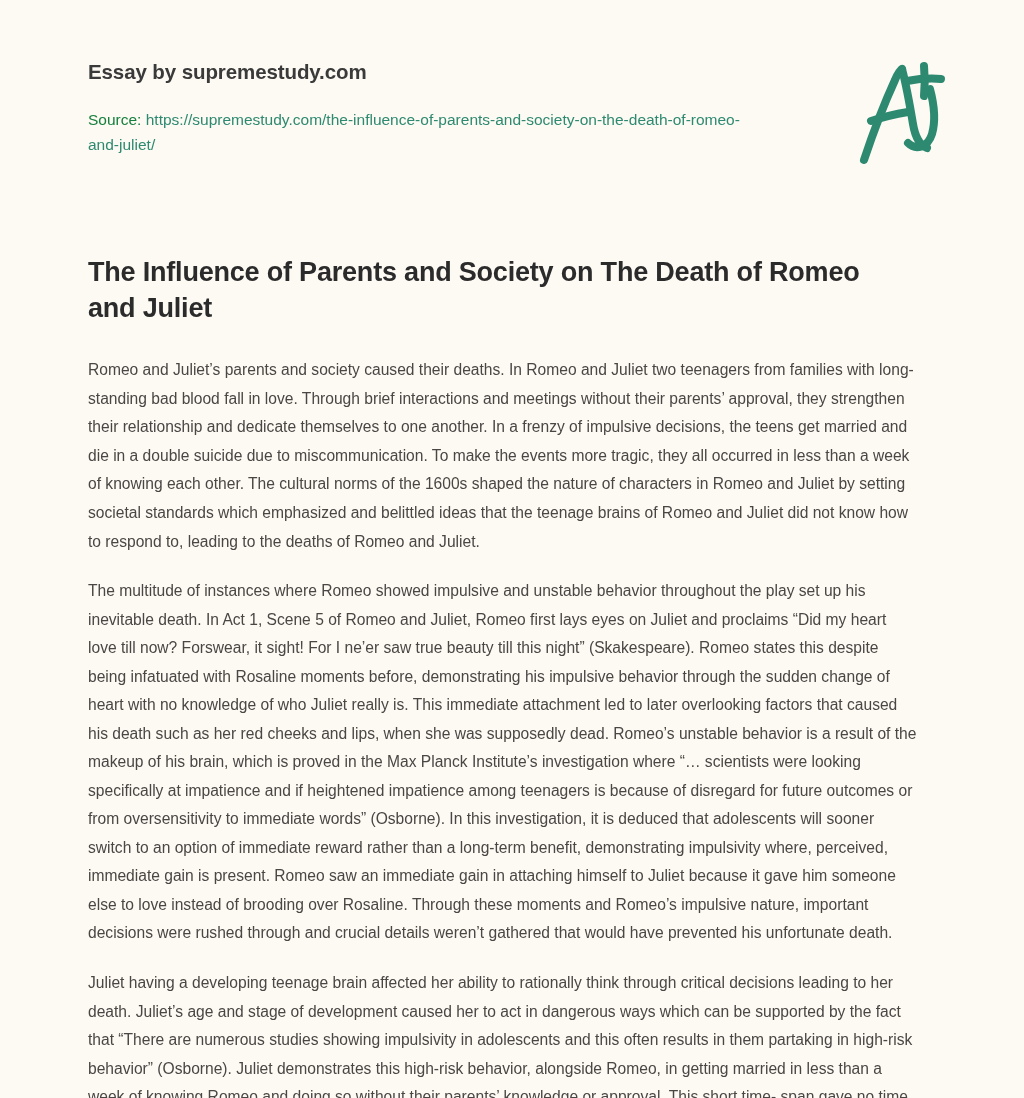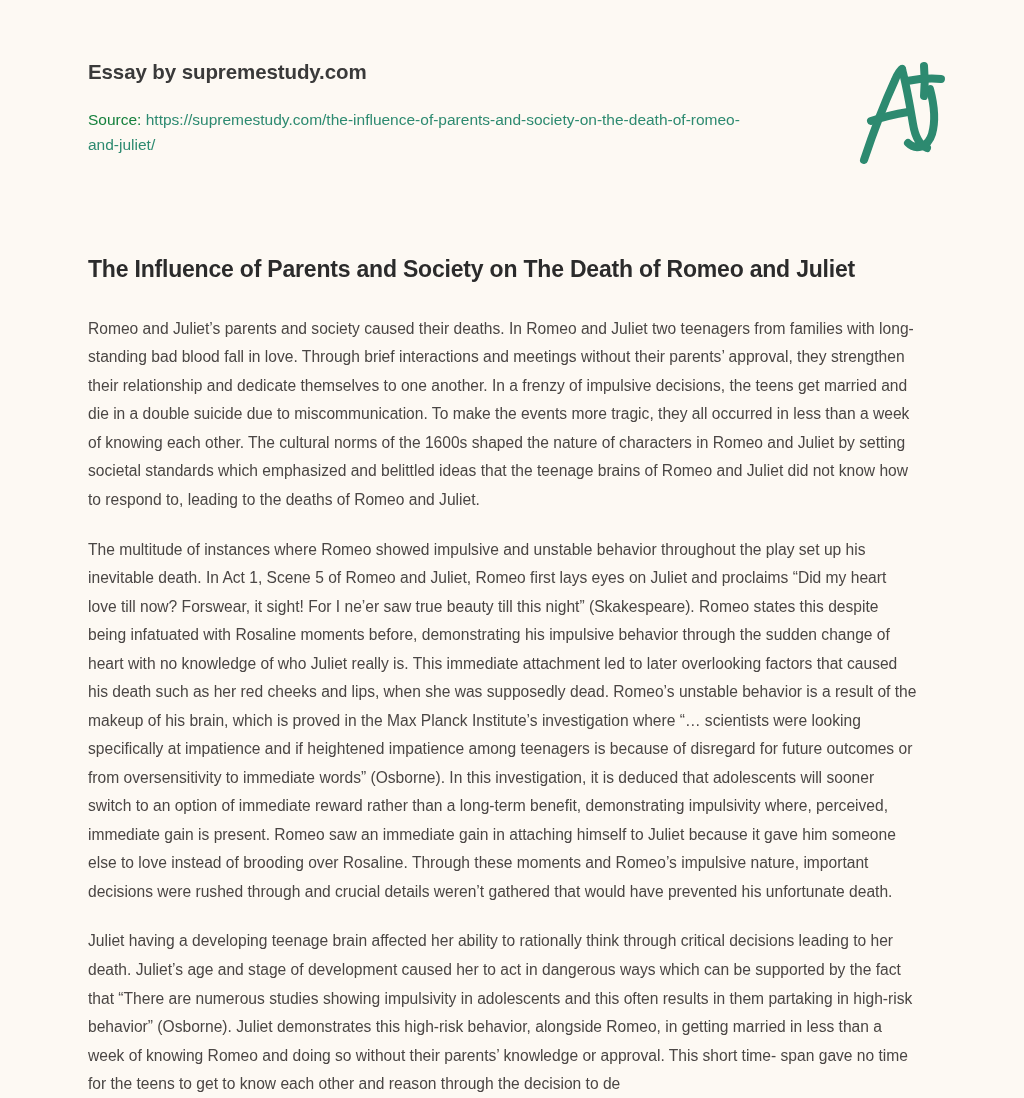--- a/index.html
+++ b/index.html
@@ -73,21 +73,21 @@
     height: 118px;
   }
 
   
   .content {
     padding: 0 94px 0 88px;
     box-sizing: border-box;
   }
 
   .essay-title {
-    font-size: 23px;
+    font-size: 27px;
     font-weight: bold;
     line-height: 1.34;
     color: #2b2b2b;
     margin: 74px 0 0 0;
     letter-spacing: -0.2px;
     max-width: 790px;
   }
 
   .essay-body {
     margin-top: 30px;

